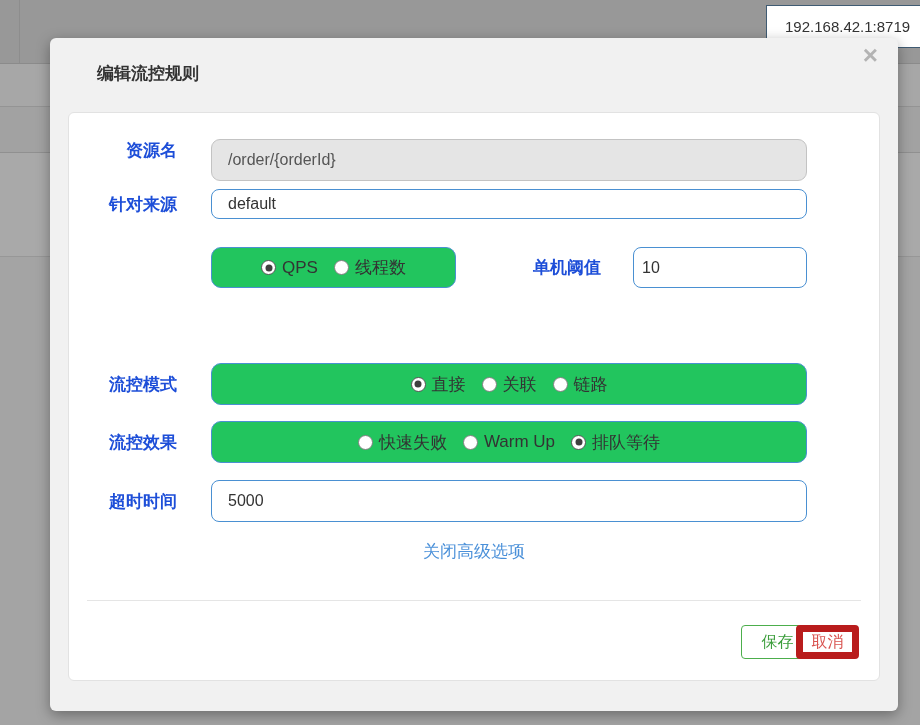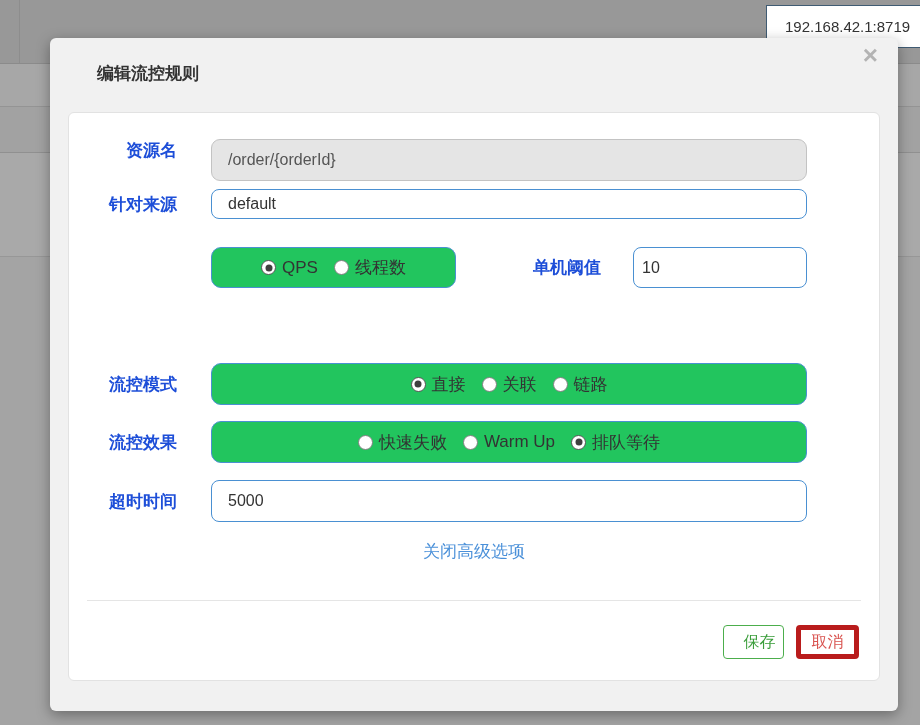--- a/index.html
+++ b/index.html
@@ -83,22 +83,22 @@
   .adv-link{
     position:absolute;left:0;top:427px;width:810px;text-align:center;
     font-size:17px;color:#4a90d9;cursor:pointer;
   }
   .divider{position:absolute;left:18px;top:487px;width:774px;height:1px;background:#e5e5e5;}
   .btn{
     position:absolute;top:512px;height:34px;box-sizing:border-box;
     background:#fff;border-radius:4px;font-size:16px;
     display:flex;align-items:center;justify-content:center;cursor:pointer;
   }
-  .btn-save{left:654px;width:61px;border:1px solid #4cae4c;color:#3c9e3c;padding-left:12px;}
-  .btn-cancel{left:727px;width:63px;border:5px solid #b91c1c;color:#d9534f;}
+  .btn-save{left:672px;width:61px;border:1px solid #4cae4c;color:#3c9e3c;padding-left:12px;}
+  .btn-cancel{left:727px;width:63px;border:7px solid #b91c1c;color:#d9534f;}
 </style>
 </head>
 <body>
 
 <div class="bg-band band-nav"></div>
 <div class="bg-band band-sub"></div>
 <div class="bg-band band-row1"></div>
 <div class="bg-band band-row2"></div>
 <div class="bg-band band-rest"></div>
 <div class="vline"></div>

